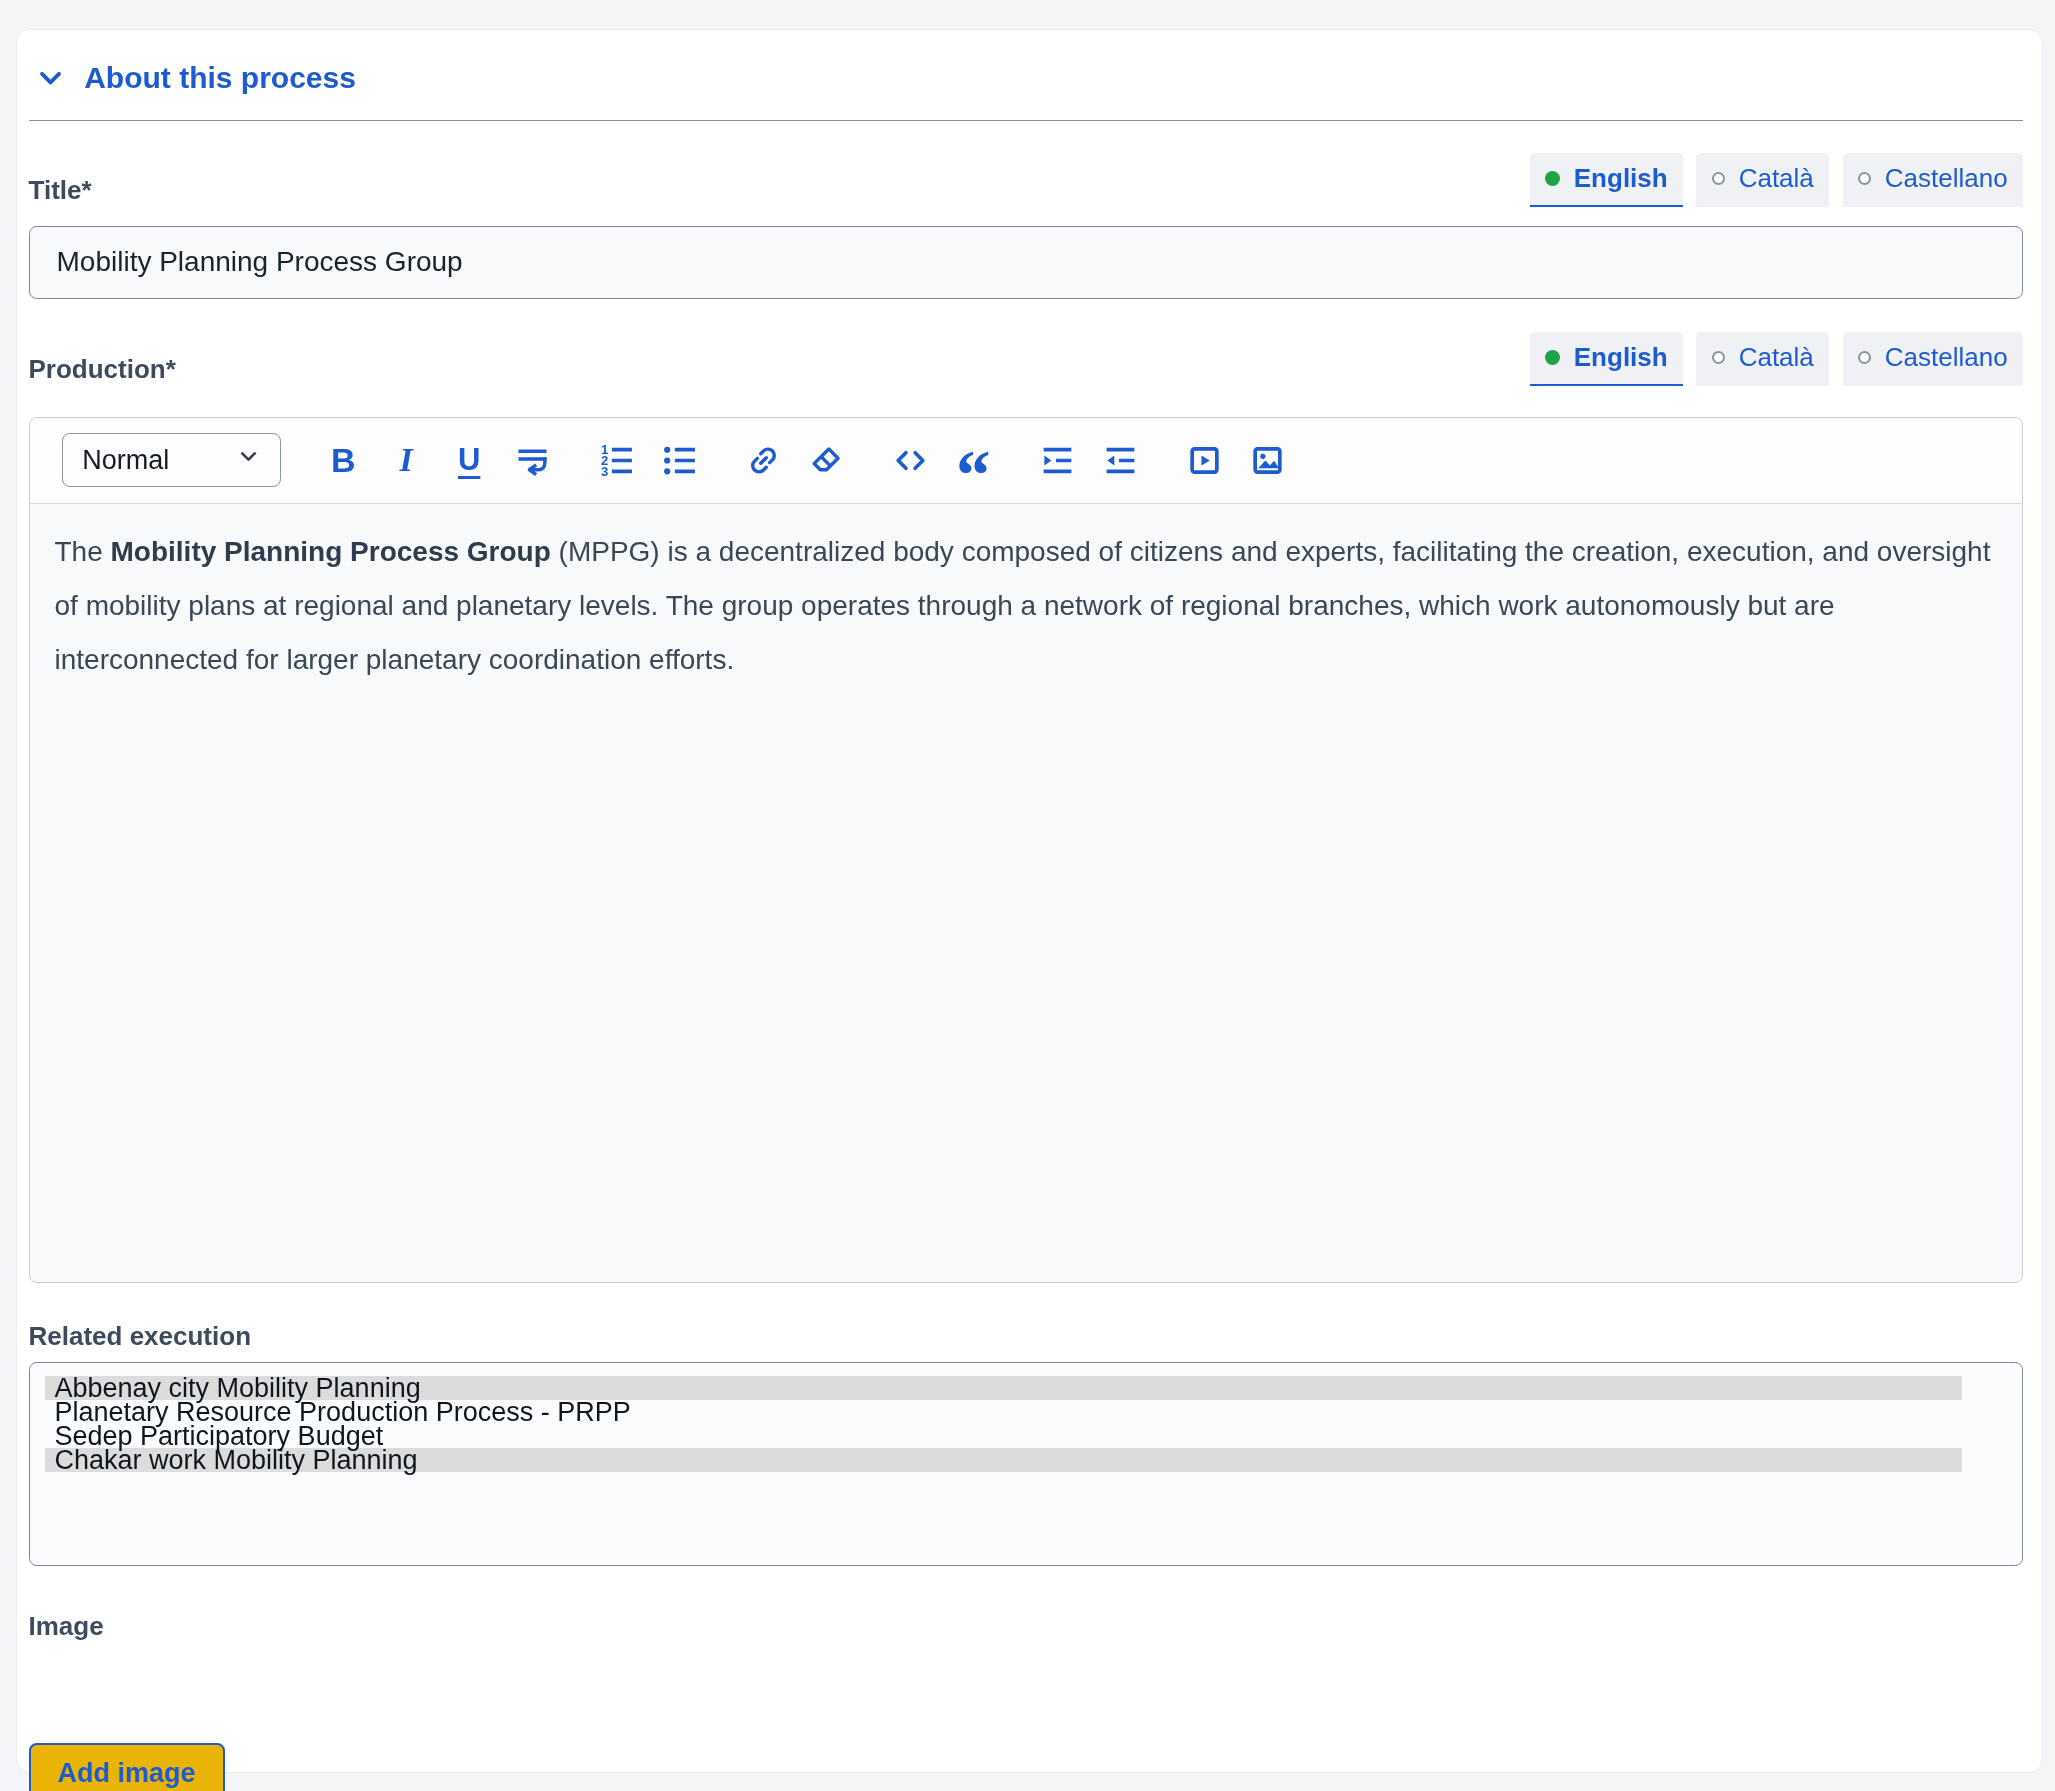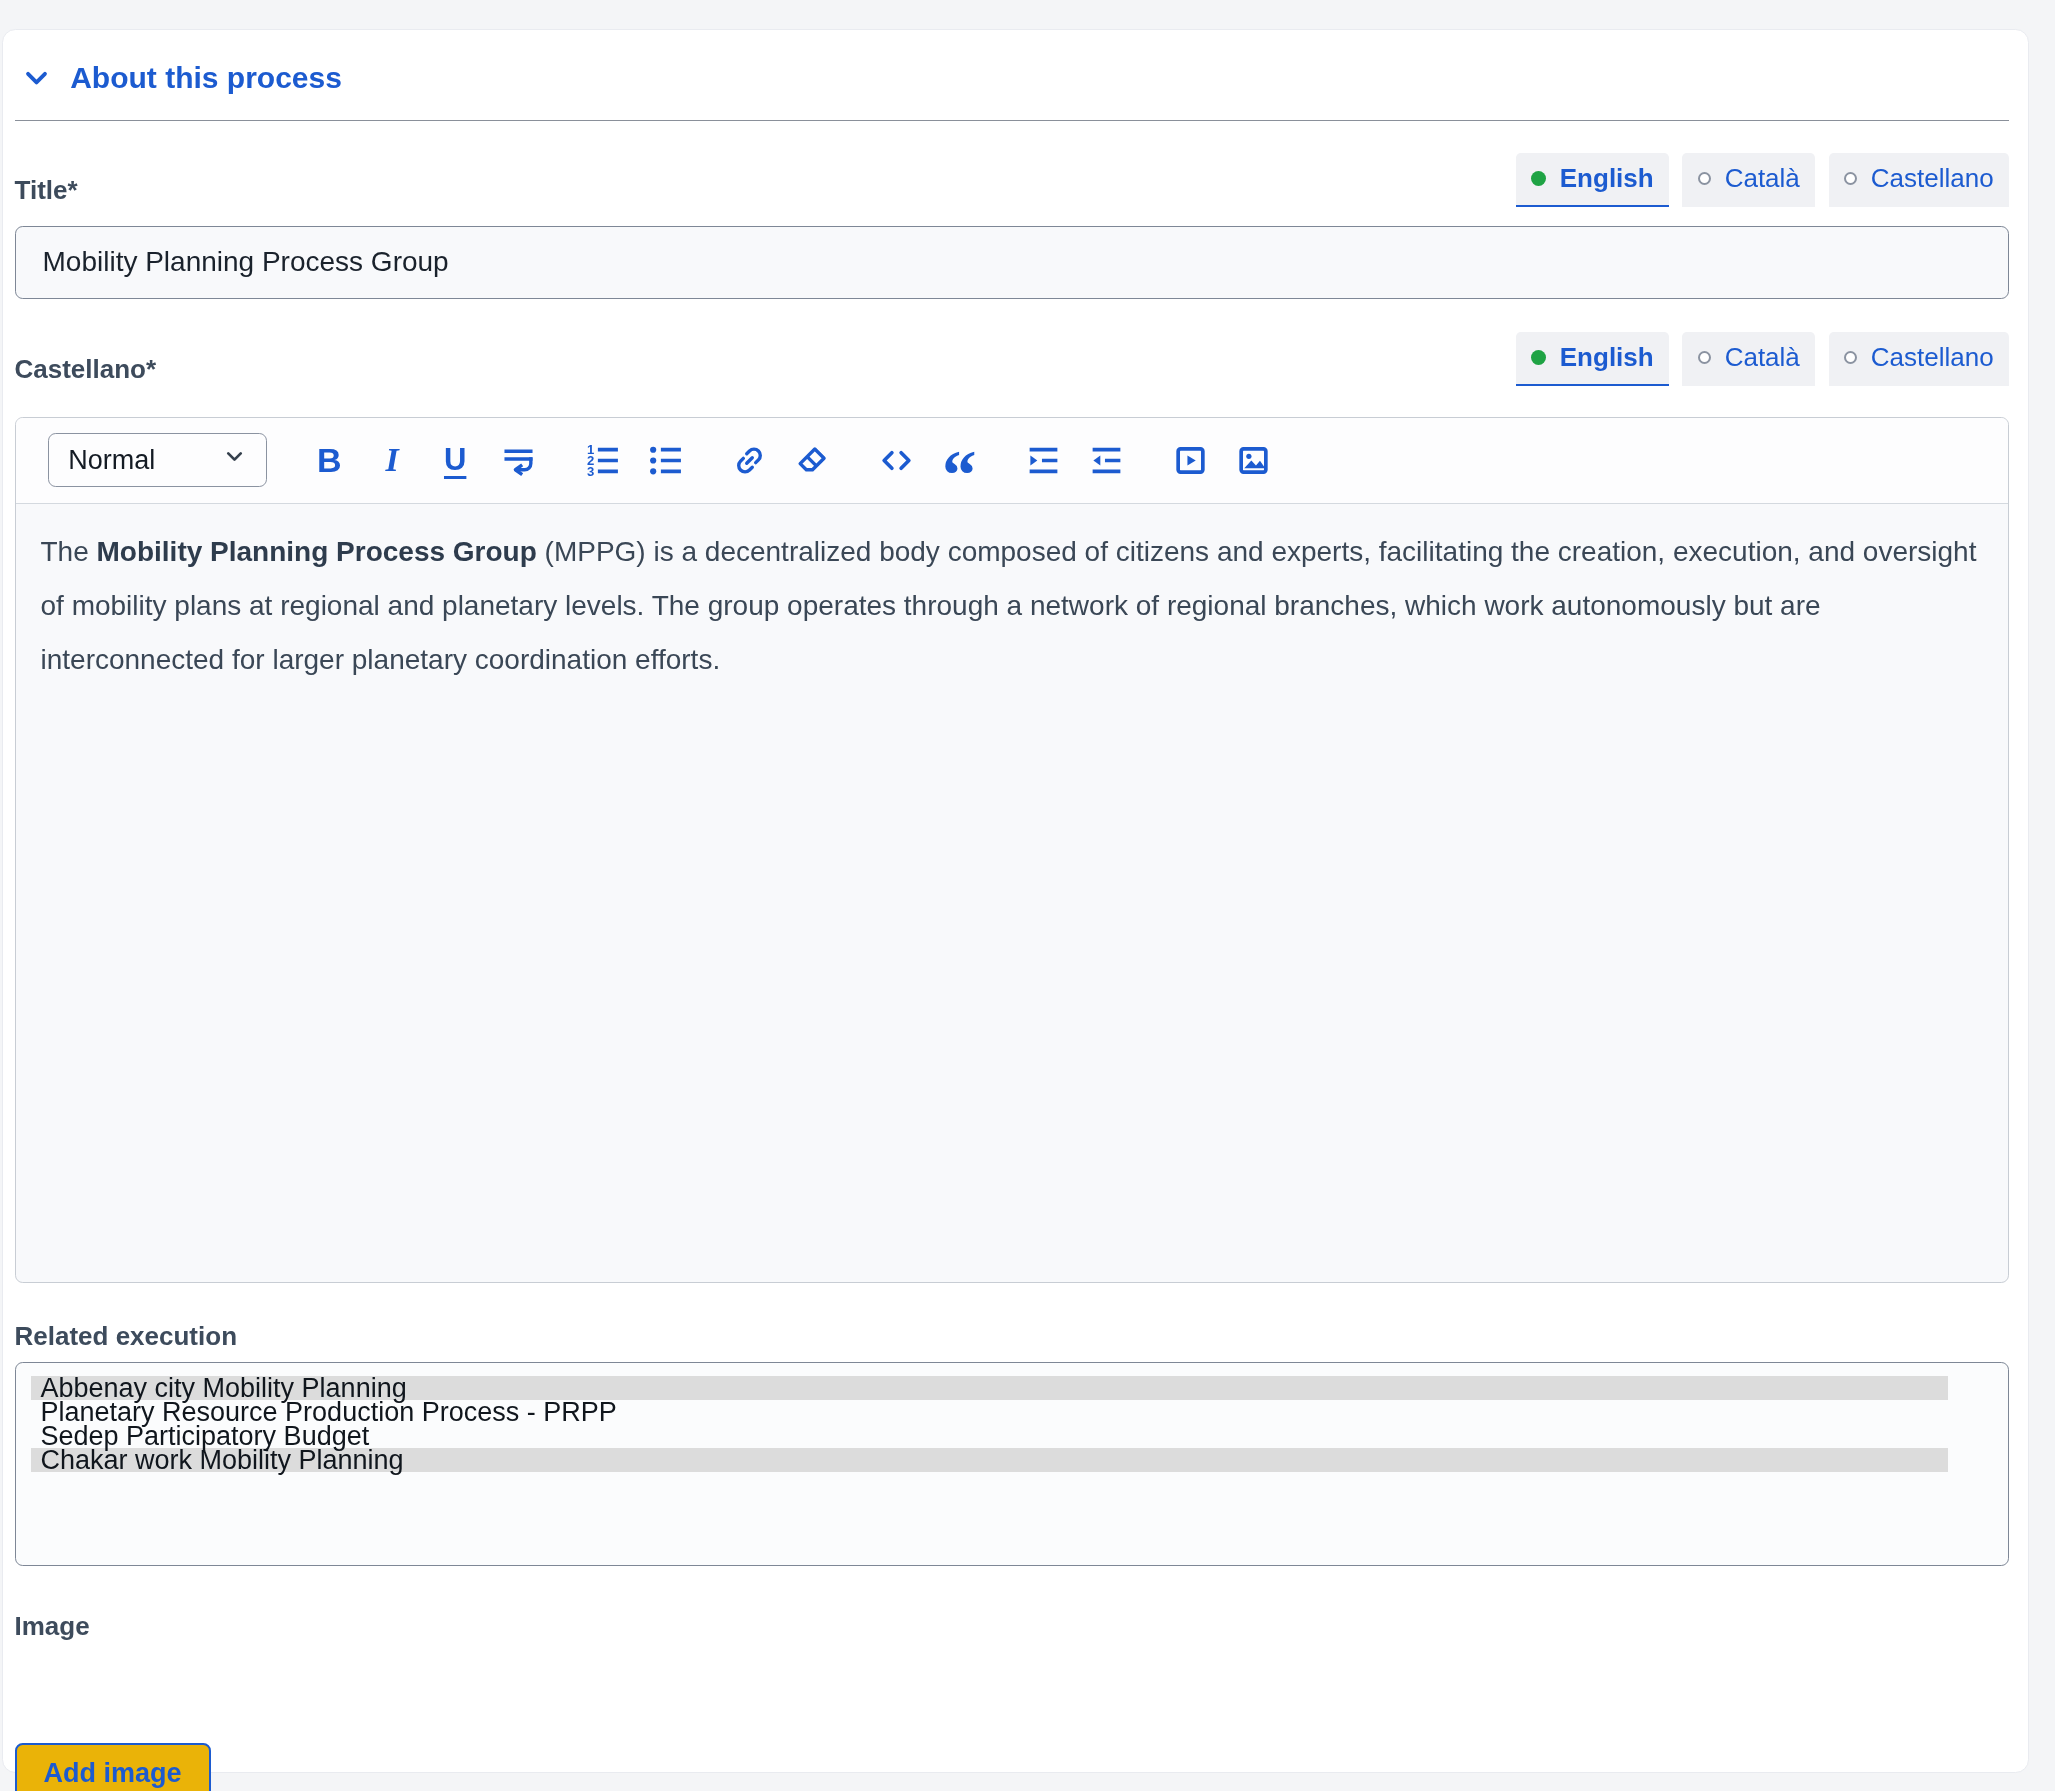--- a/index.html
+++ b/index.html
@@ -14,21 +14,21 @@
   *{box-sizing:border-box;}
   html,body{margin:0;padding:0;}
   body{
     width:2056px;height:1792px;
     background:#f4f5f7;
     font-family:"Liberation Sans",sans-serif;
     position:relative;
     overflow:hidden;
   }
   .card{
-    position:absolute;left:2px;top:29px;
+    position:absolute;left:16px;top:29px;
     width:2027px;height:1744px;
     background:#ffffff;
     border:1px solid #e9ebf0;
     border-radius:13.4px;
     padding:19px 19px 0 11.5px;
   }
   
   .section-header{
     display:flex;align-items:center;gap:19px;
     background:none;border:none;cursor:pointer;
@@ -175,21 +175,21 @@
       <button class="lang-tab">
         <span class="lang-dot hollow"></span>
         <span>Castellano</span>
       </button>
     </div>
   </div>
   <input class="text-input" type="text" value="Mobility Planning Process Group" style="">
 
   
   <div class="field-row second">
-    <label class="field-label">Castellano*</label>
+    <label class="field-label">Production*</label>
     <div class="lang-tabs">
       <button class="lang-tab active">
         <span class="lang-dot"></span>
         <span>English</span>
       </button>
       <button class="lang-tab">
         <span class="lang-dot hollow"></span>
         <span>Català</span>
       </button>
       <button class="lang-tab">

